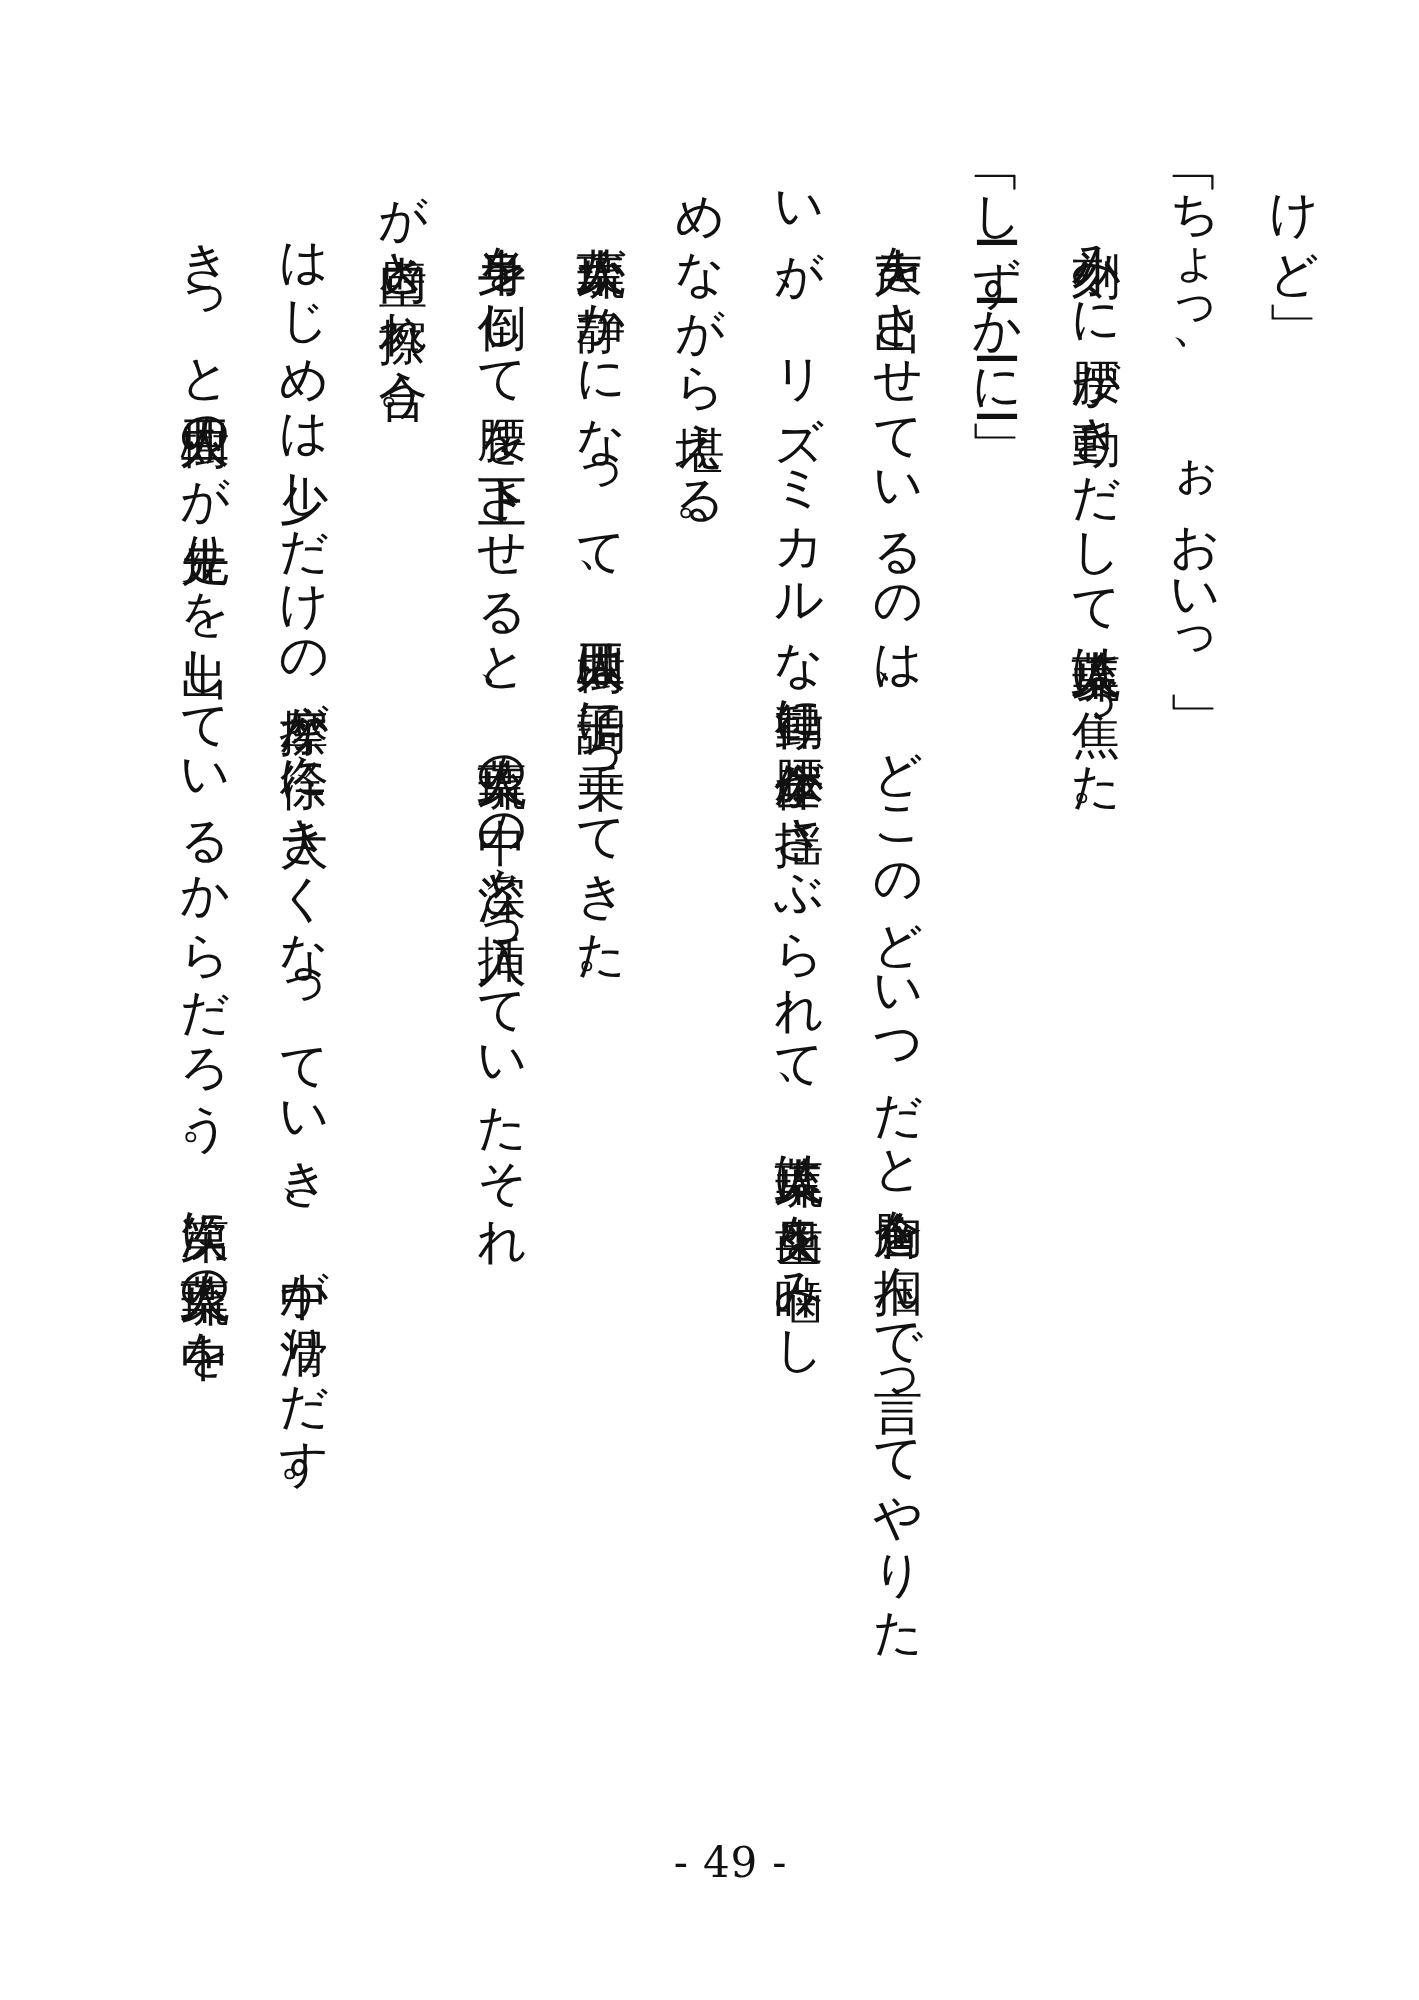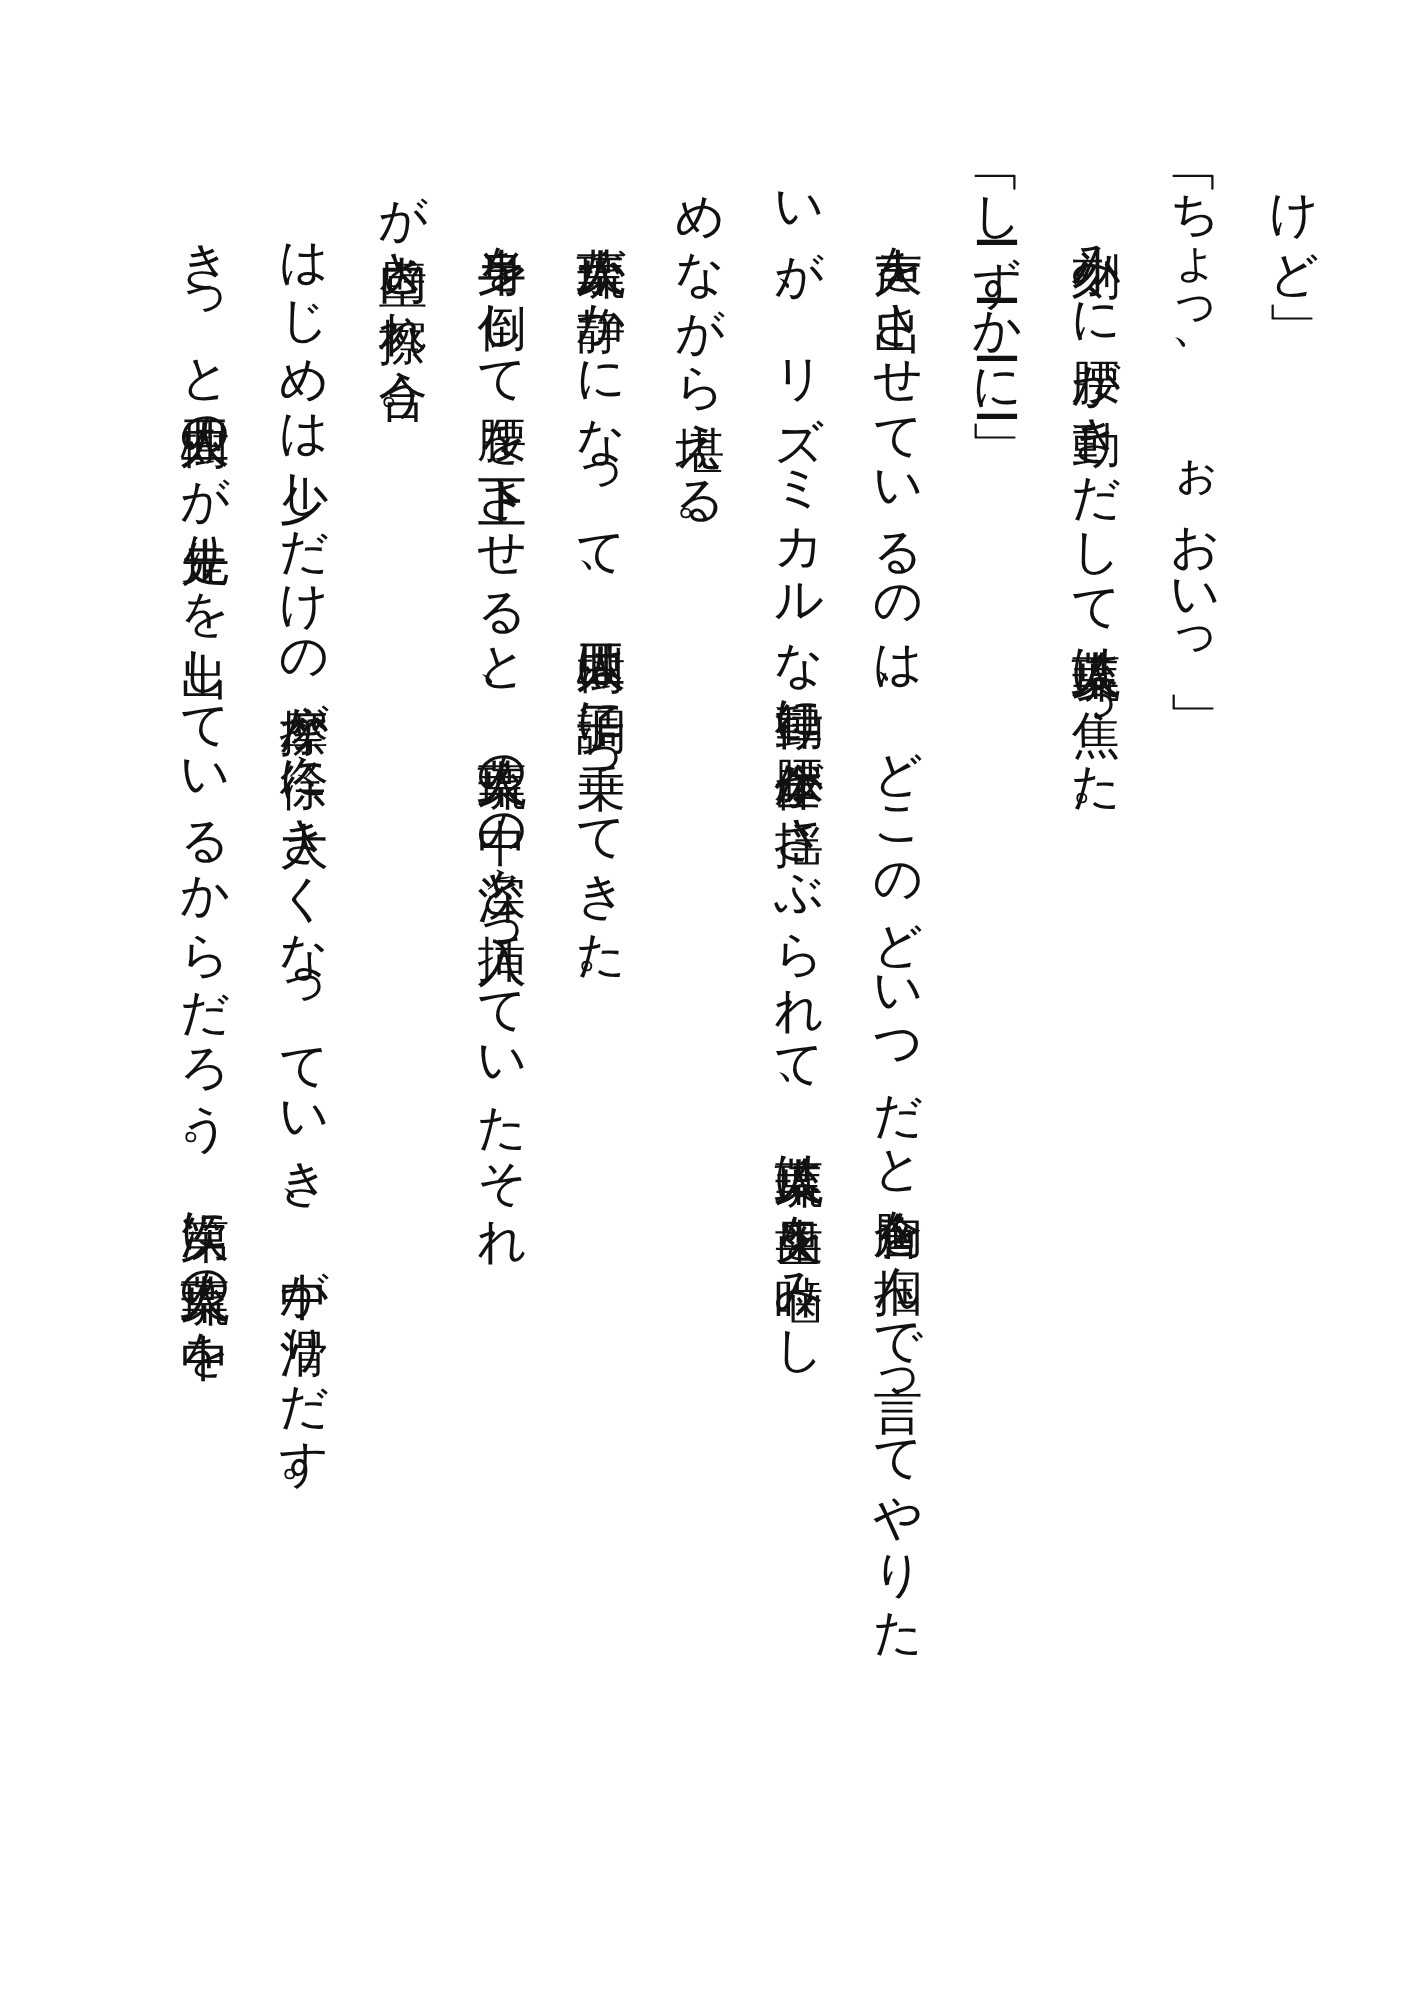--- a/index.html
+++ b/index.html
@@ -62,13 +62,14 @@
       <p class="line">「しーずーかーにー」</p>
       <p class="line indent">大声を出させているのは、どこのどいつだと胸倉を掴んで言ってやりた</p>
       <p class="line">いが、リズミカルな律動に腰全体が揺さぶられて、葉琉人は奥歯を噛みし</p>
       <p class="line">めながら堪える。</p>
       <p class="line indent">葉琉人が静かになって、亜樹人は調子に乗ってきた。</p>
       <p class="line indent">半身を倒して腰を上下させると、葉琉人の中の深々と挿入っていたそれ</p>
       <p class="line">が内壁と擦れ合う。</p>
       <p class="line indent">はじめは少しだけの摩擦が徐々に大きくなっていき、中が滑りだす。</p>
       <p class="line indent">きっと亜樹人のが先走りを出しているからだろう。次第に葉琉人の中を</p>
     </div>
+  <div class="page-number">- 49 -</div>
 </div>
 
 </body></html>

